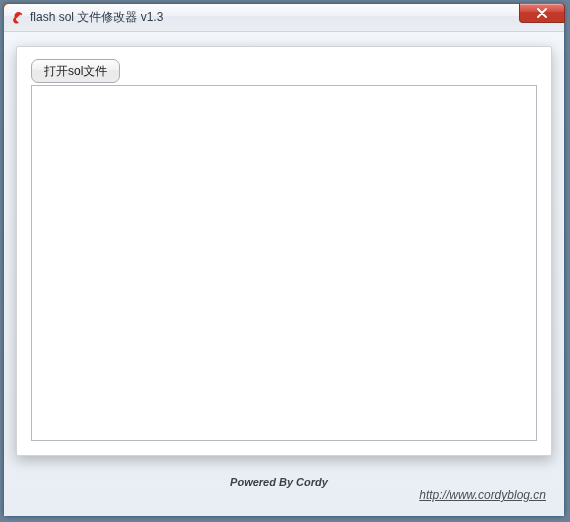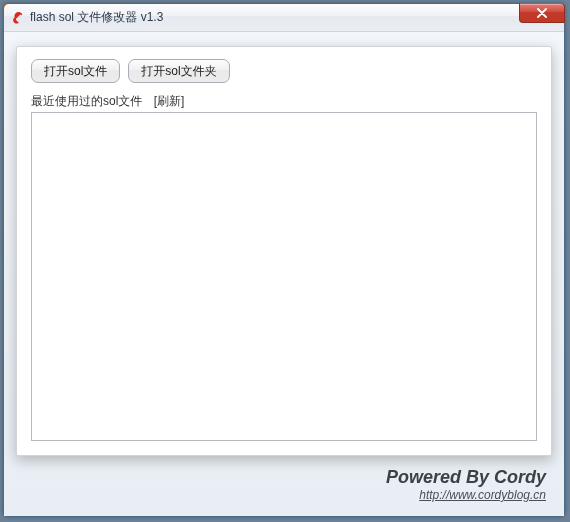--- a/index.html
+++ b/index.html
@@ -119,21 +119,21 @@
     flex: 1;
     border: 1px solid #b6bac0;
     background: #fff;
   }
   .footer {
     margin-top: auto;
     text-align: right;
     padding: 6px 10px 6px 0;
     color: #555;
   }
-  .footer .l1 { font-weight: bold; font-style: italic; font-size: 18px; color:#3c4148;}
+  .footer .l1 { font-weight: bold; font-style: italic; font-size: 11px; color:#3c4148;text-align:center;}
   .footer .l2 { font-style: italic; font-size: 12px; color:#4a4f56;text-decoration:underline;}
 </style>
 </head>
 <body>
 
 <div class="window">
   <div class="titlebar">
     <span class="app-icon">
       <svg width="14" height="14" viewBox="0 0 14 14">
         <path d="M10.5 2.3c-1.6-1.6-4.3-1.6-5.9 0C3.5 3.4 3.2 4.9 3.7 6.2 2.1 7.3 1.6 9.4 2.7 11c1.1 1.6 3.3 2 4.9.9.1-.1.1-.2 0-.3L5.3 9.3c-.5-.5-.5-1.3 0-1.8l3.3-3.3c.5-.5 1.3-.5 1.8 0l.1.1c.1.1.2.1.3 0 .5-.7.4-1.5-.3-2z" fill="#d92b1e"></path>
@@ -148,26 +148,21 @@
       </span>
     </div>
   </div>
 
   <div class="client">
     <div class="under-hint">主</div>
 
     <div class="dialog">
       <div class="btn-row">
         <div class="btn">打开sol文件</div>
-        <div class="btn">打开sol文件夹</div>
         <div class="btn-gap"></div>
-      </div>
-      <div class="recent-line">
-        <span>最近使用过的sol文件</span>
-        <span class="refresh">[刷新]</span>
       </div>
       <div class="listbox"></div>
     </div>
 
     <div class="footer">
       <div class="l1">Powered By Cordy</div>
       <div class="l2">http://www.cordyblog.cn</div>
     </div>
   </div>
 </div>

